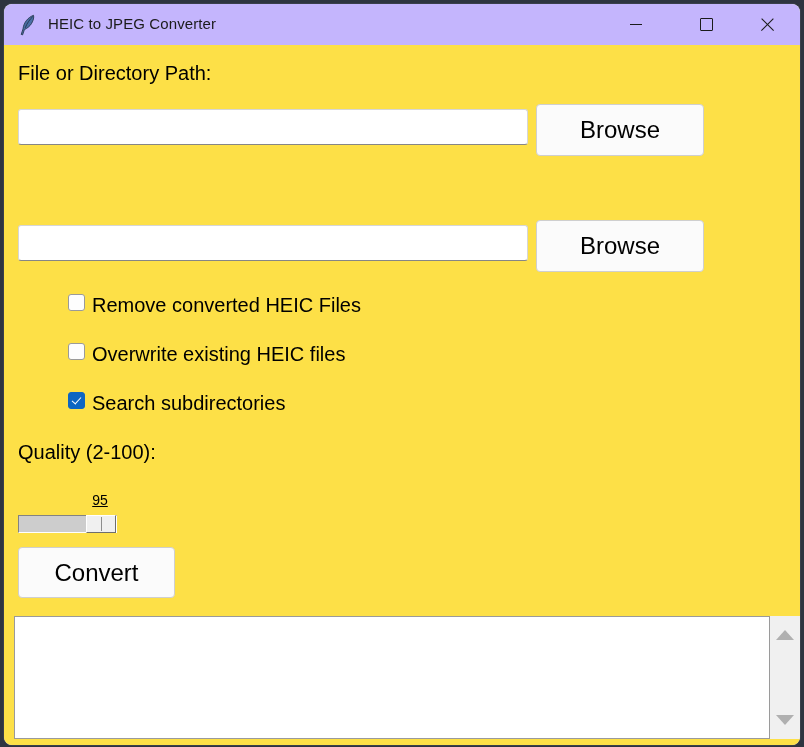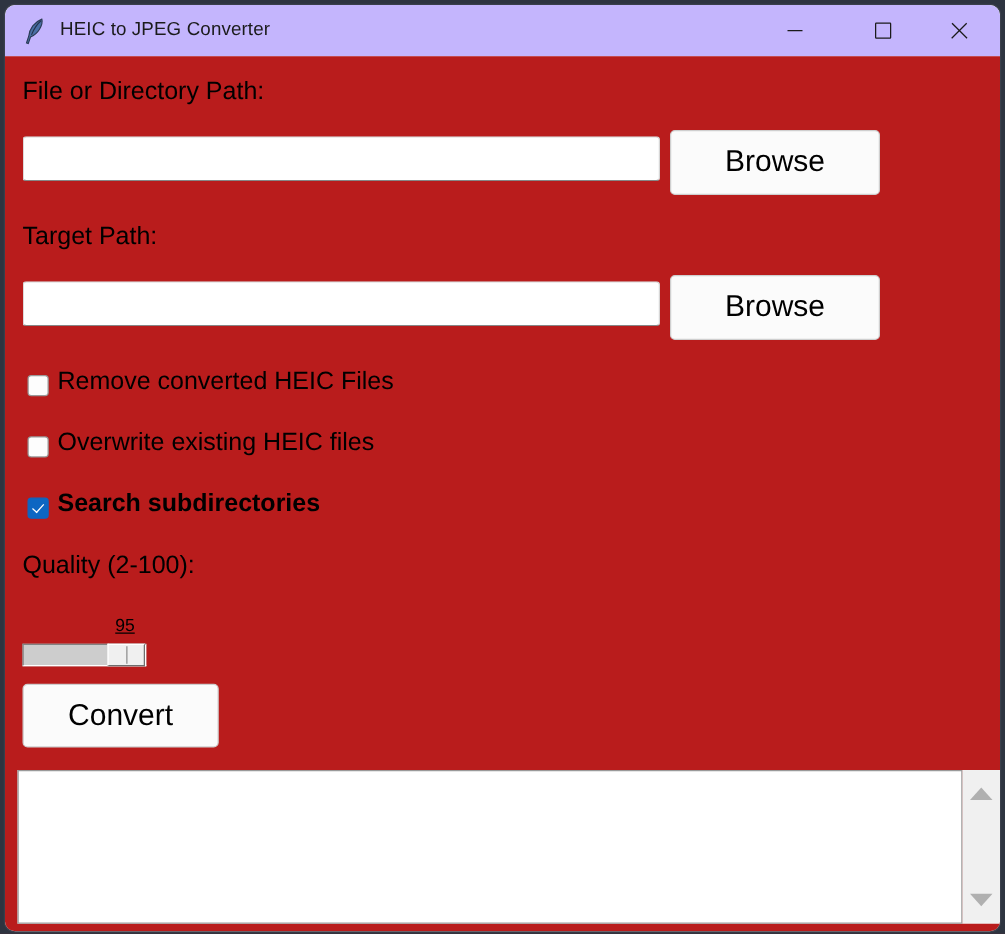--- a/index.html
+++ b/index.html
@@ -89,21 +89,21 @@
   }
   .glyph-close:before { transform: rotate(45deg); }
   .glyph-close:after  { transform: rotate(-45deg); }
 
   
   .content {
     position: absolute;
     left: 0; top: 41px;
     width: 796px;
     height: 700px;
-    background: #b91c1c;
+    background: #fde047;
   }
 
   .label {
     position: absolute;
     font-size: 20px;
     color: #000;
     white-space: nowrap;
   }
 
   .entry {
@@ -132,22 +132,23 @@
     align-items: center;
     justify-content: center;
     cursor: default;
     white-space: nowrap;
   }
 
   
   .checkrow {
     position: absolute;
     display: flex;
-    align-items: flex-end;
+    align-items: flex-start;
     white-space: nowrap;
+    margin-left: 46px;
   }
   .cbox {
     width: 17px;
     height: 17px;
     border: 1.3px solid #9a9a9a;
     border-radius: 3px;
     background: #fdfdfd;
     box-sizing: border-box;
     flex: 0 0 auto;
     position: relative;
@@ -263,37 +264,36 @@
   </div>
 
   <div class="content">
 
     <div class="label" style="left:14px; top:17px;">File or Directory Path:</div>
 
     <input class="entry" type="text" style="left: 14px; top: 64px; width: 510px; height: 36px;" value="">
 
     <div class="btn" style="left:532px; top:59px; width:168px; height:52px;">Browse</div>
 
-    <div class="label" style="left:14px; top:133px;">Target Path:</div>
 
     <input class="entry" type="text" style="left: 14px; top: 180px; width: 510px; height: 36px;" value="">
 
     <div class="btn" style="left:532px; top:175px; width:168px; height:52px;">Browse</div>
 
     <div class="checkrow" style="left:18px; top:249px;">
       <span class="cbox"></span>
       <span class="cblabel">Remove converted HEIC Files</span>
     </div>
 
     <div class="checkrow" style="left:18px; top:298px;">
       <span class="cbox"></span>
       <span class="cblabel">Overwrite existing HEIC files</span>
     </div>
 
-    <div class="checkrow" style="left:18px; top:347px;font-weight:bold;">
+    <div class="checkrow" style="left:18px; top:347px;">
       <span class="cbox checked"></span>
       <span class="cblabel">Search subdirectories</span>
     </div>
 
     <div class="label" style="left:14px; top:396px;">Quality (2-100):</div>
 
     <div class="scale-wrap" style="left:0; top:0;">
       <div class="scale-value" style="left:76px; top:447px;text-decoration:underline;">95</div>
       <div class="scale-trough" style="left:14px; top:470px; width:99px; height:18px;"></div>
       <div class="scale-thumb" style="left:82px; top:470px; width:30px; height:18px;"></div>

